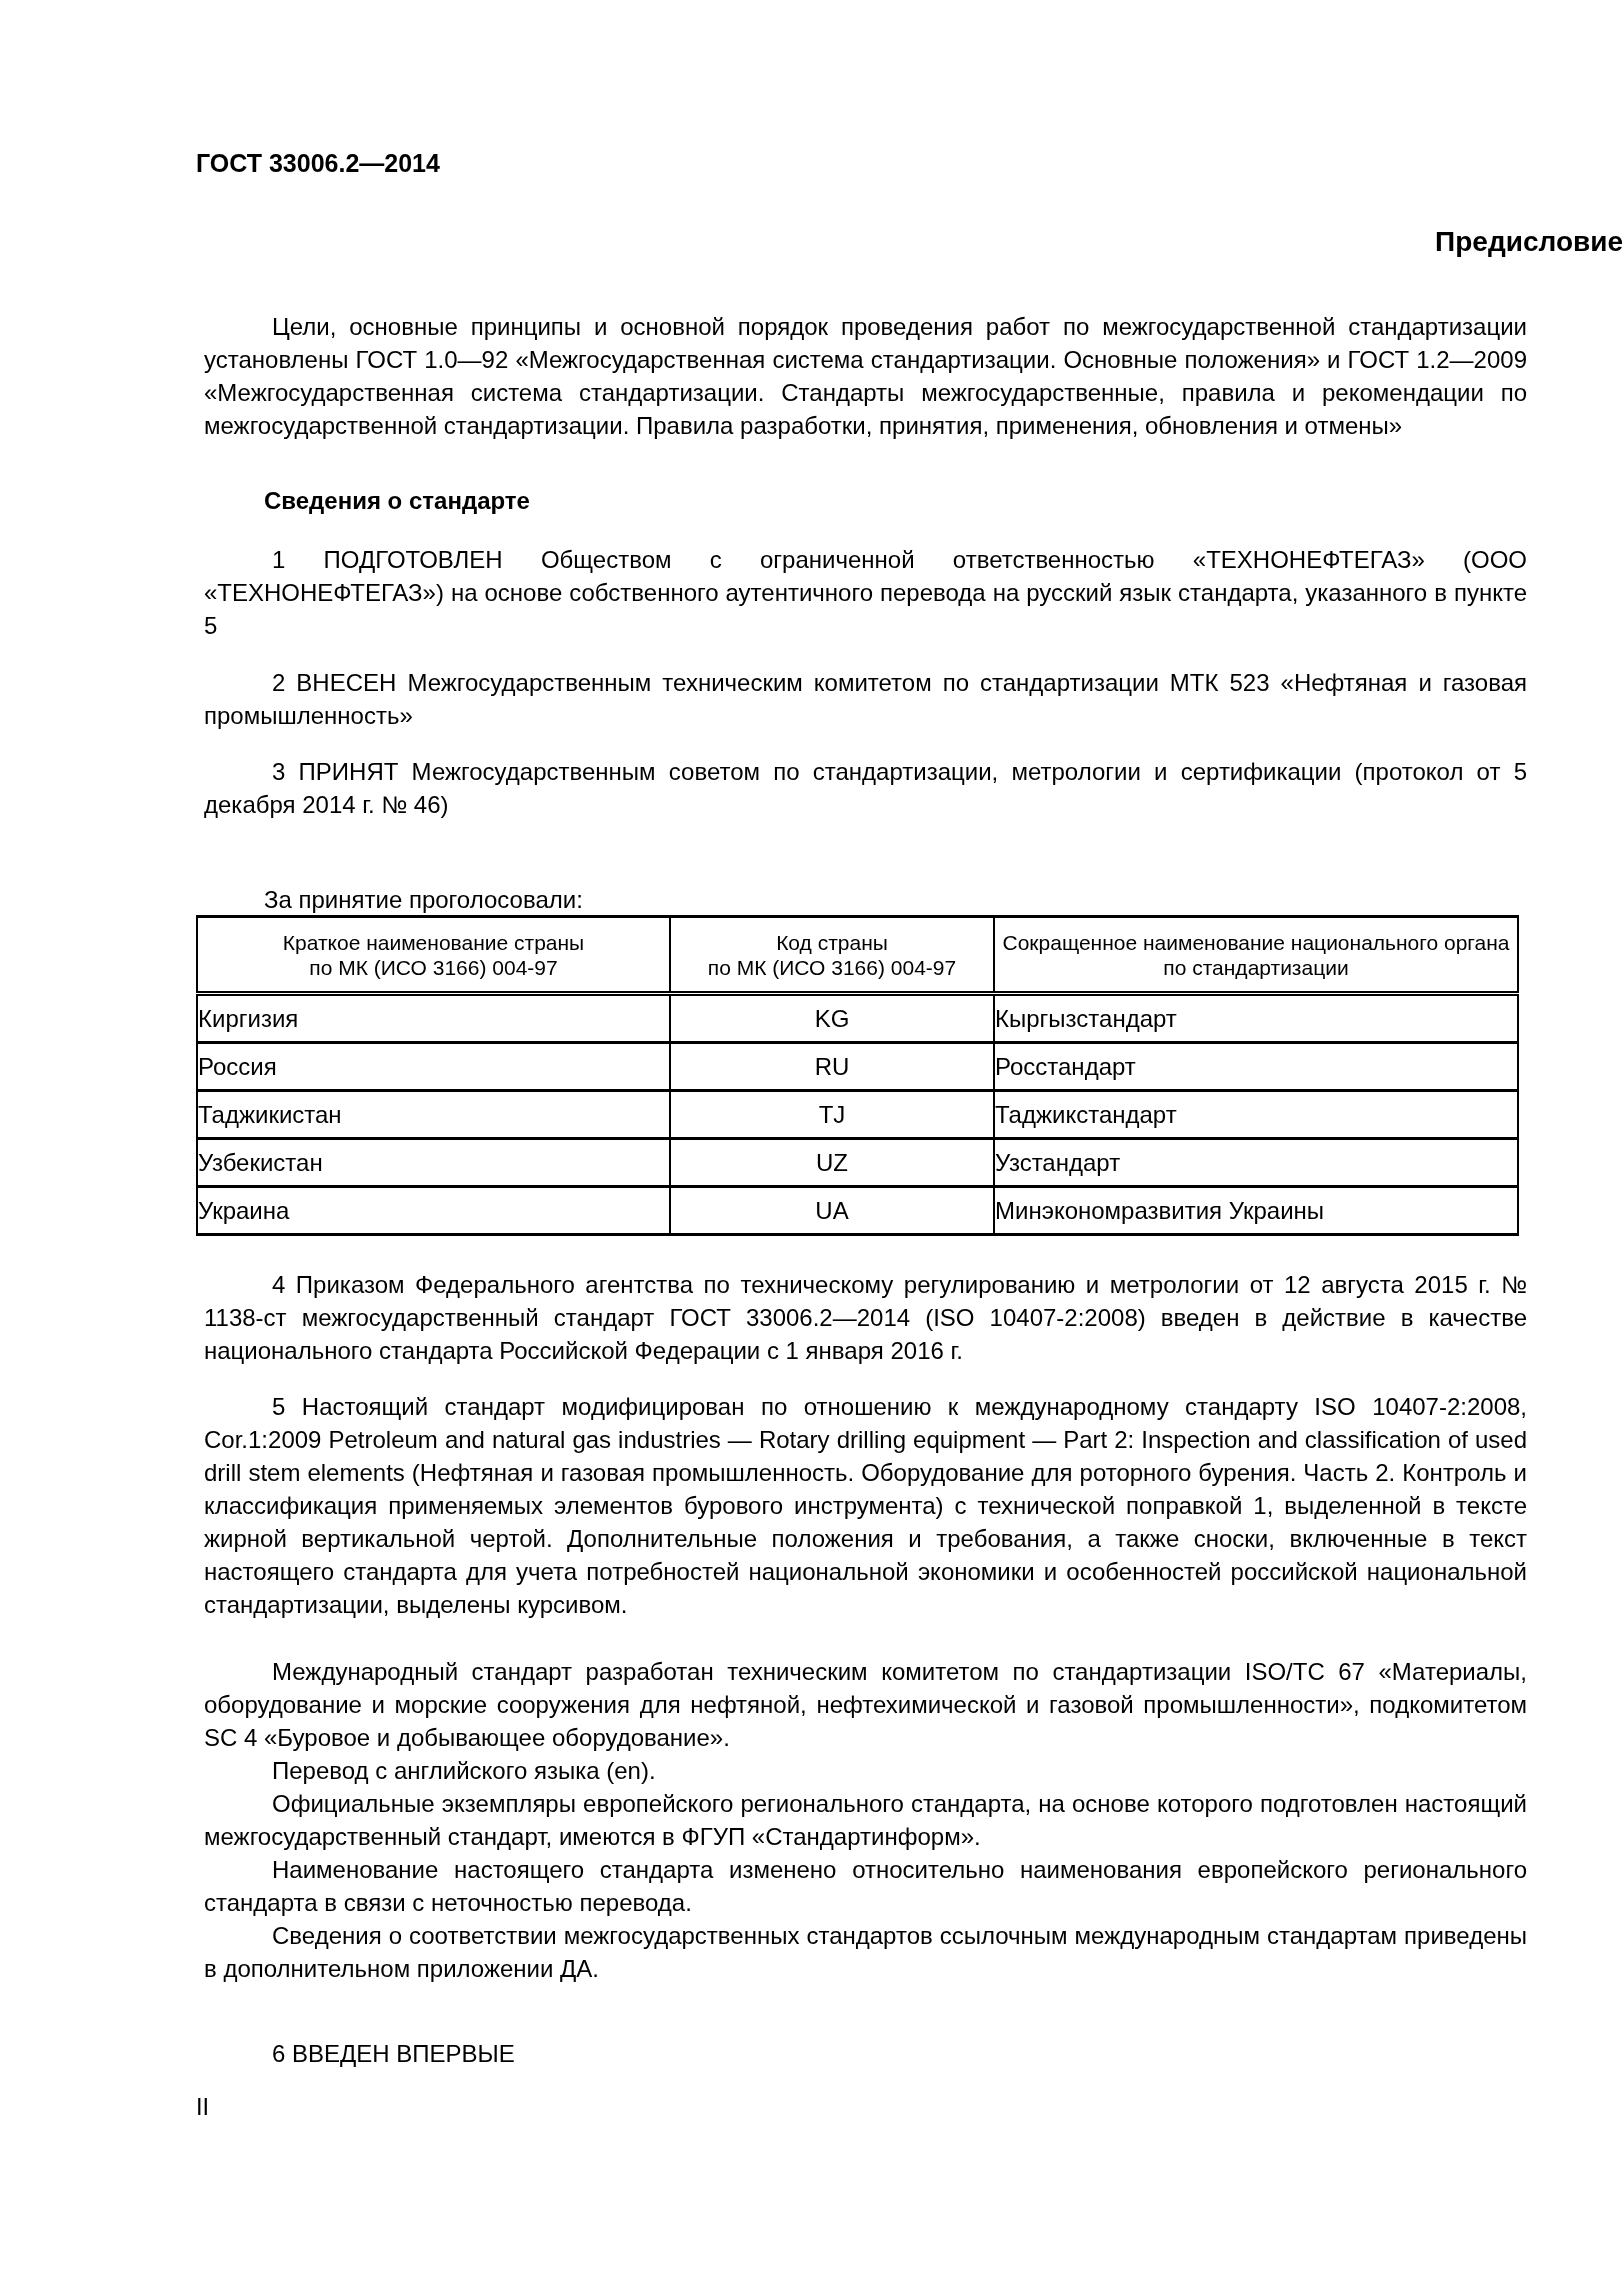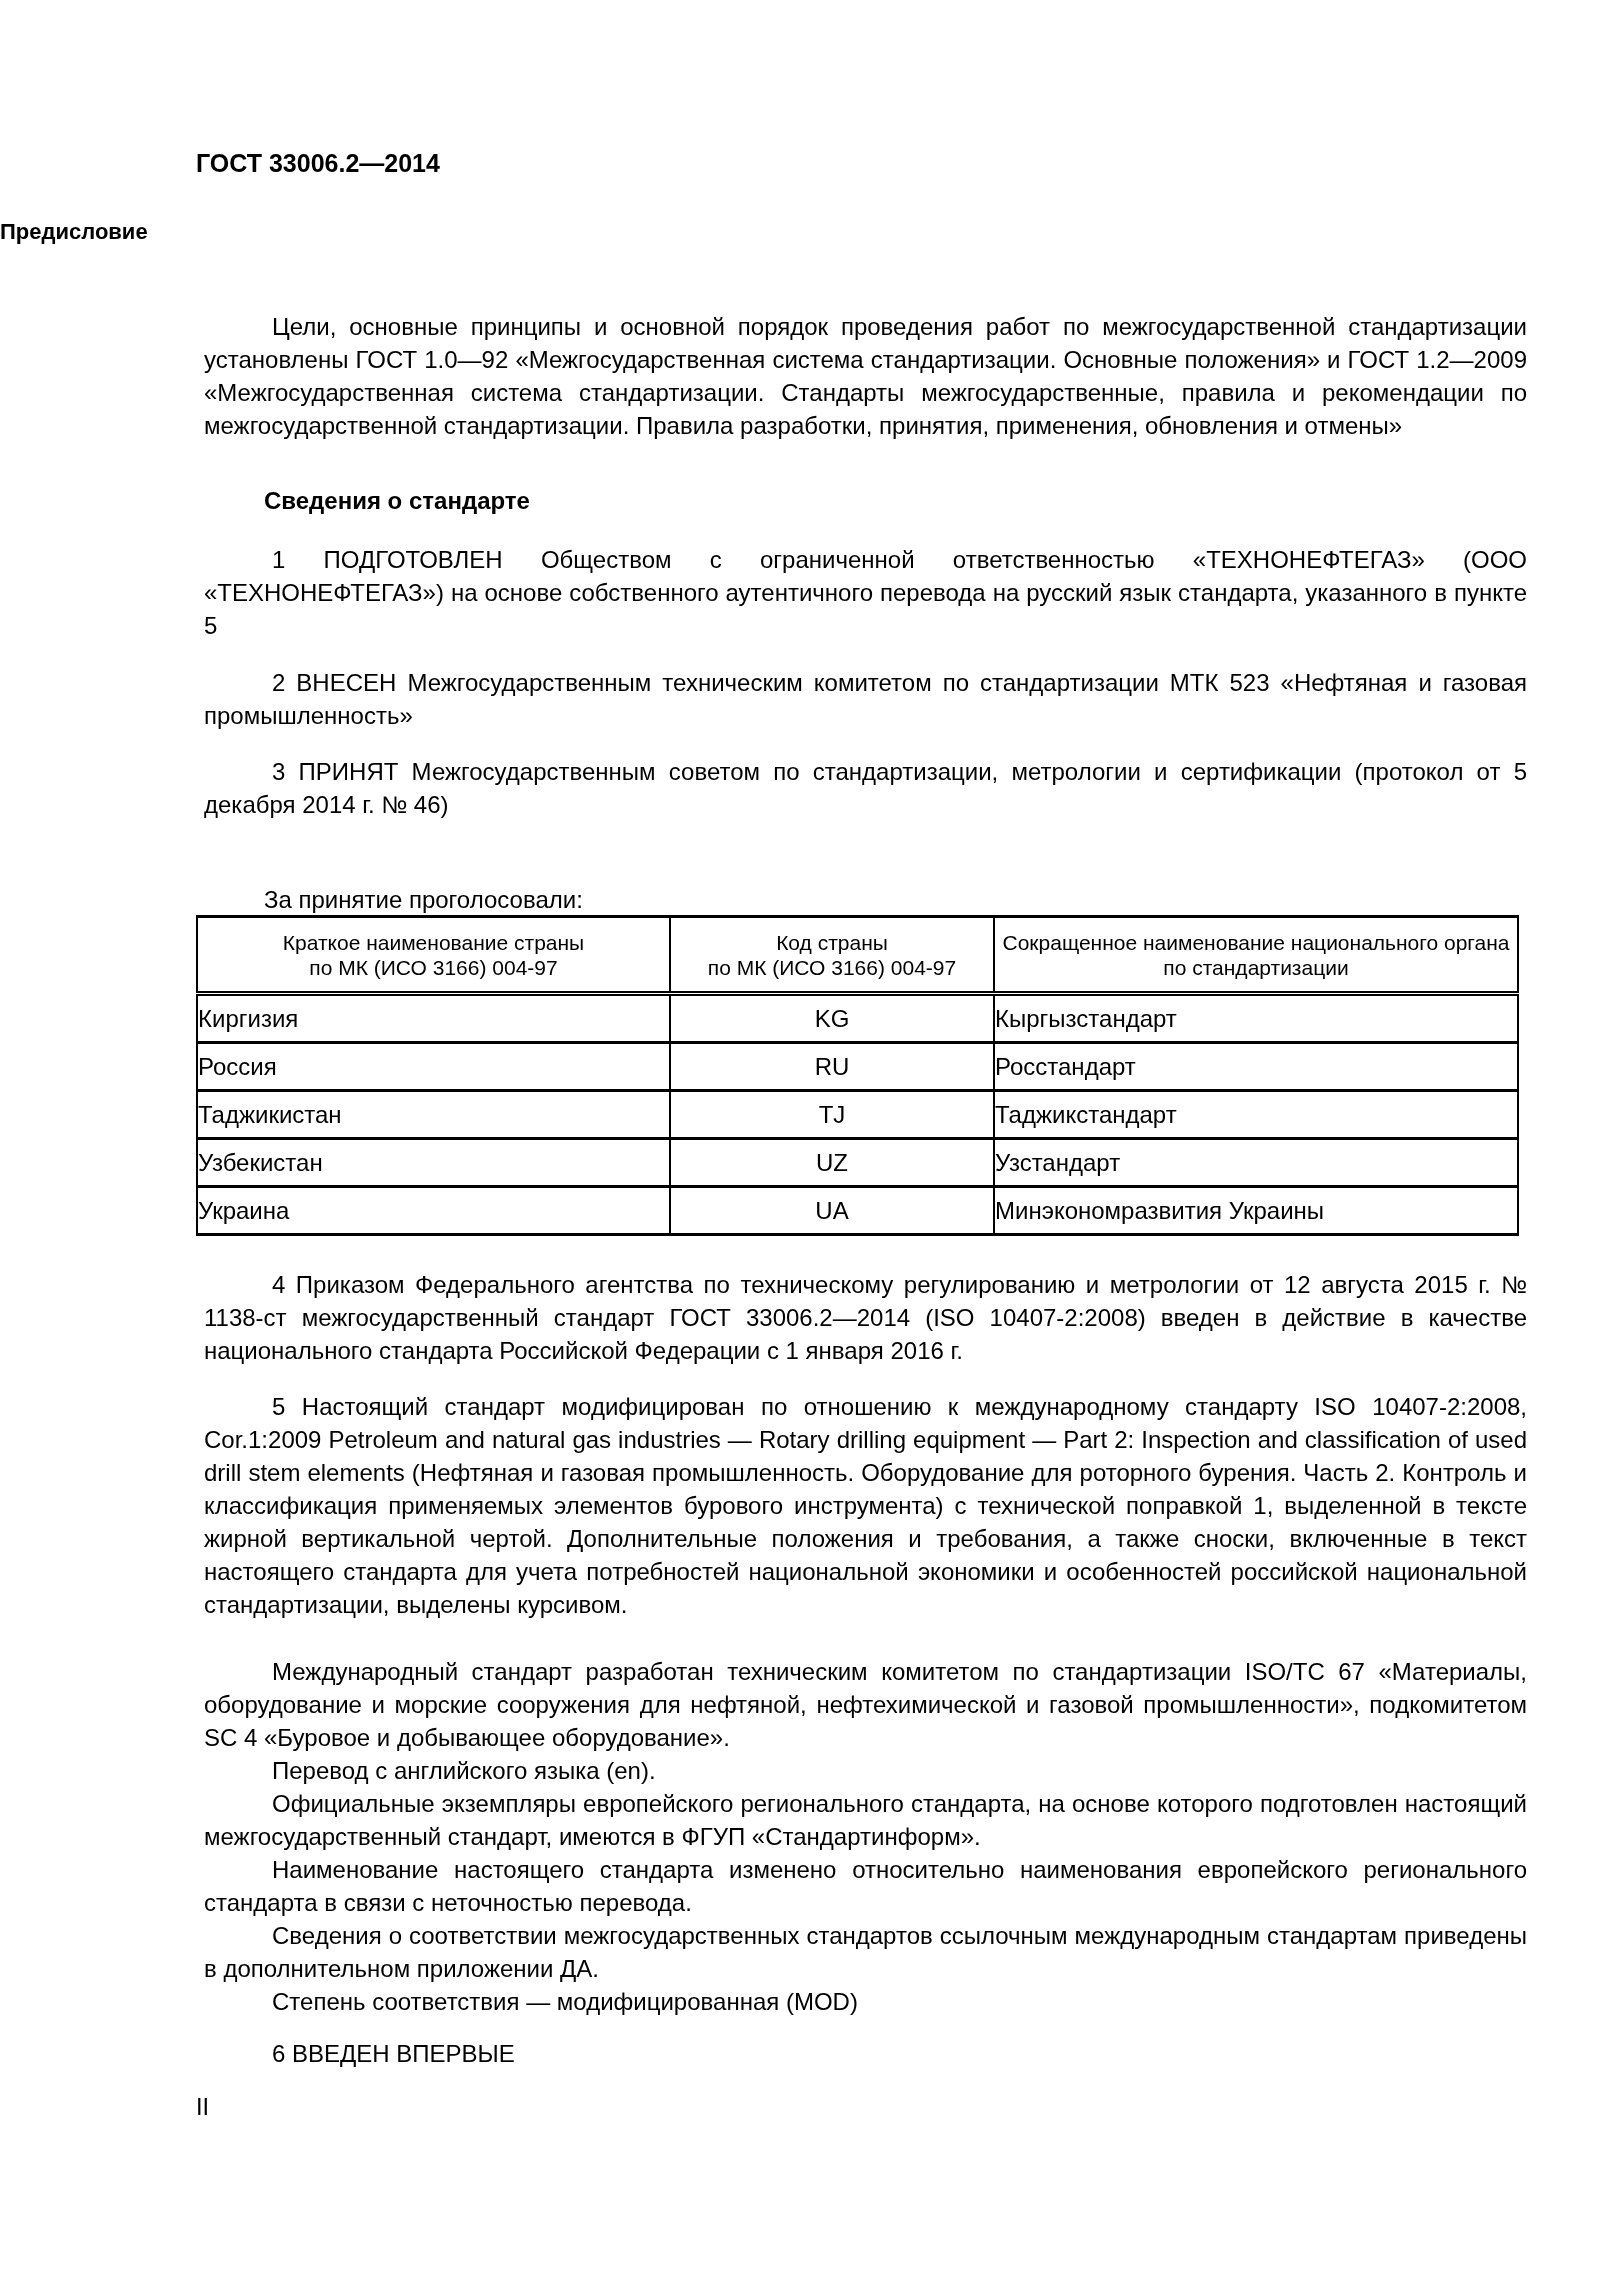--- a/index.html
+++ b/index.html
@@ -1,21 +1,21 @@
 <!DOCTYPE html>
 <html style="font-size:10.5px"><head>
 <meta charset="utf-8">
 <style>
   html, body { margin: 0; padding: 0; background: #ffffff; }
   body { width: 1623px; height: 2295px; position: relative; overflow: hidden;
          font-family: "Liberation Sans", sans-serif; color: #000; }
   .page { position: absolute; left: 0; top: 0; width: 1553px; height: 2295px; }
   .doc-code { position: absolute; left: 196px; top: 149px; font-size: 25px; font-weight: bold; }
-  .title { position: absolute; left: 0; width: 1623px; top: 219px; text-align: left;
-           font-size: 22px; font-weight: bold; }
+  .title { position: absolute; left: 0; width: 1623px; top: 226px; text-align: right;
+           font-size: 28px; font-weight: bold; }
   .para { position: absolute; left: 196px; width: 1323px; font-size: 24px; line-height: 33px;
           text-align: justify; text-indent: 68px; margin: 8px; }
   .subhead { position: absolute; left: 264px; font-size: 24px; font-weight: bold; }
   .plain { position: absolute; left: 264px; font-size: 24px; }
   table.countries { position: absolute; left: 196px; top: 915px; width: 1323px;
                     border-collapse: collapse; font-size: 24px; }
   table.countries th, table.countries td { border: 2px solid #000; padding: 0; }
   table.countries th { font-weight: normal; font-size: 21px; line-height: 25px; height: 73px;
                        text-align: center; vertical-align: middle; border-top-width: 3.9px; }
   table.countries thead tr { border-bottom: 5.2px double #000; }
@@ -103,19 +103,18 @@
   <p class="para" style="top:1647px;">Международный стандарт разработан техническим комитетом по стандартизации ISO/TC 67 «Материалы, оборудование и морские сооружения для нефтяной, нефтехимической и газовой промышленности», подкомитетом SC 4 «Буровое и добывающее оборудование».</p>
 
   <p class="para" style="top:1746px;">Перевод с английского языка (en).</p>
 
   <p class="para" style="top:1779px;">Официальные экземпляры европейского регионального стандарта, на основе которого подготовлен настоящий межгосударственный стандарт, имеются в ФГУП «Стандартинформ».</p>
 
   <p class="para" style="top:1845px;">Наименование настоящего стандарта изменено относительно наименования европейского регионального стандарта в связи с неточностью перевода.</p>
 
   <p class="para" style="top:1911px;">Сведения о соответствии межгосударственных стандартов ссылочным международным стандартам приведены в дополнительном приложении ДА.</p>
 
-  <p class="para" style="top:1977px;">Степень соответствия — модифицированная (MOD)</p>
 
   <p class="para" style="top:2029px;">6 ВВЕДЕН ВПЕРВЫЕ</p>
 
   <div class="page-num">II</div>
 </div>
 
 
 </body></html>

